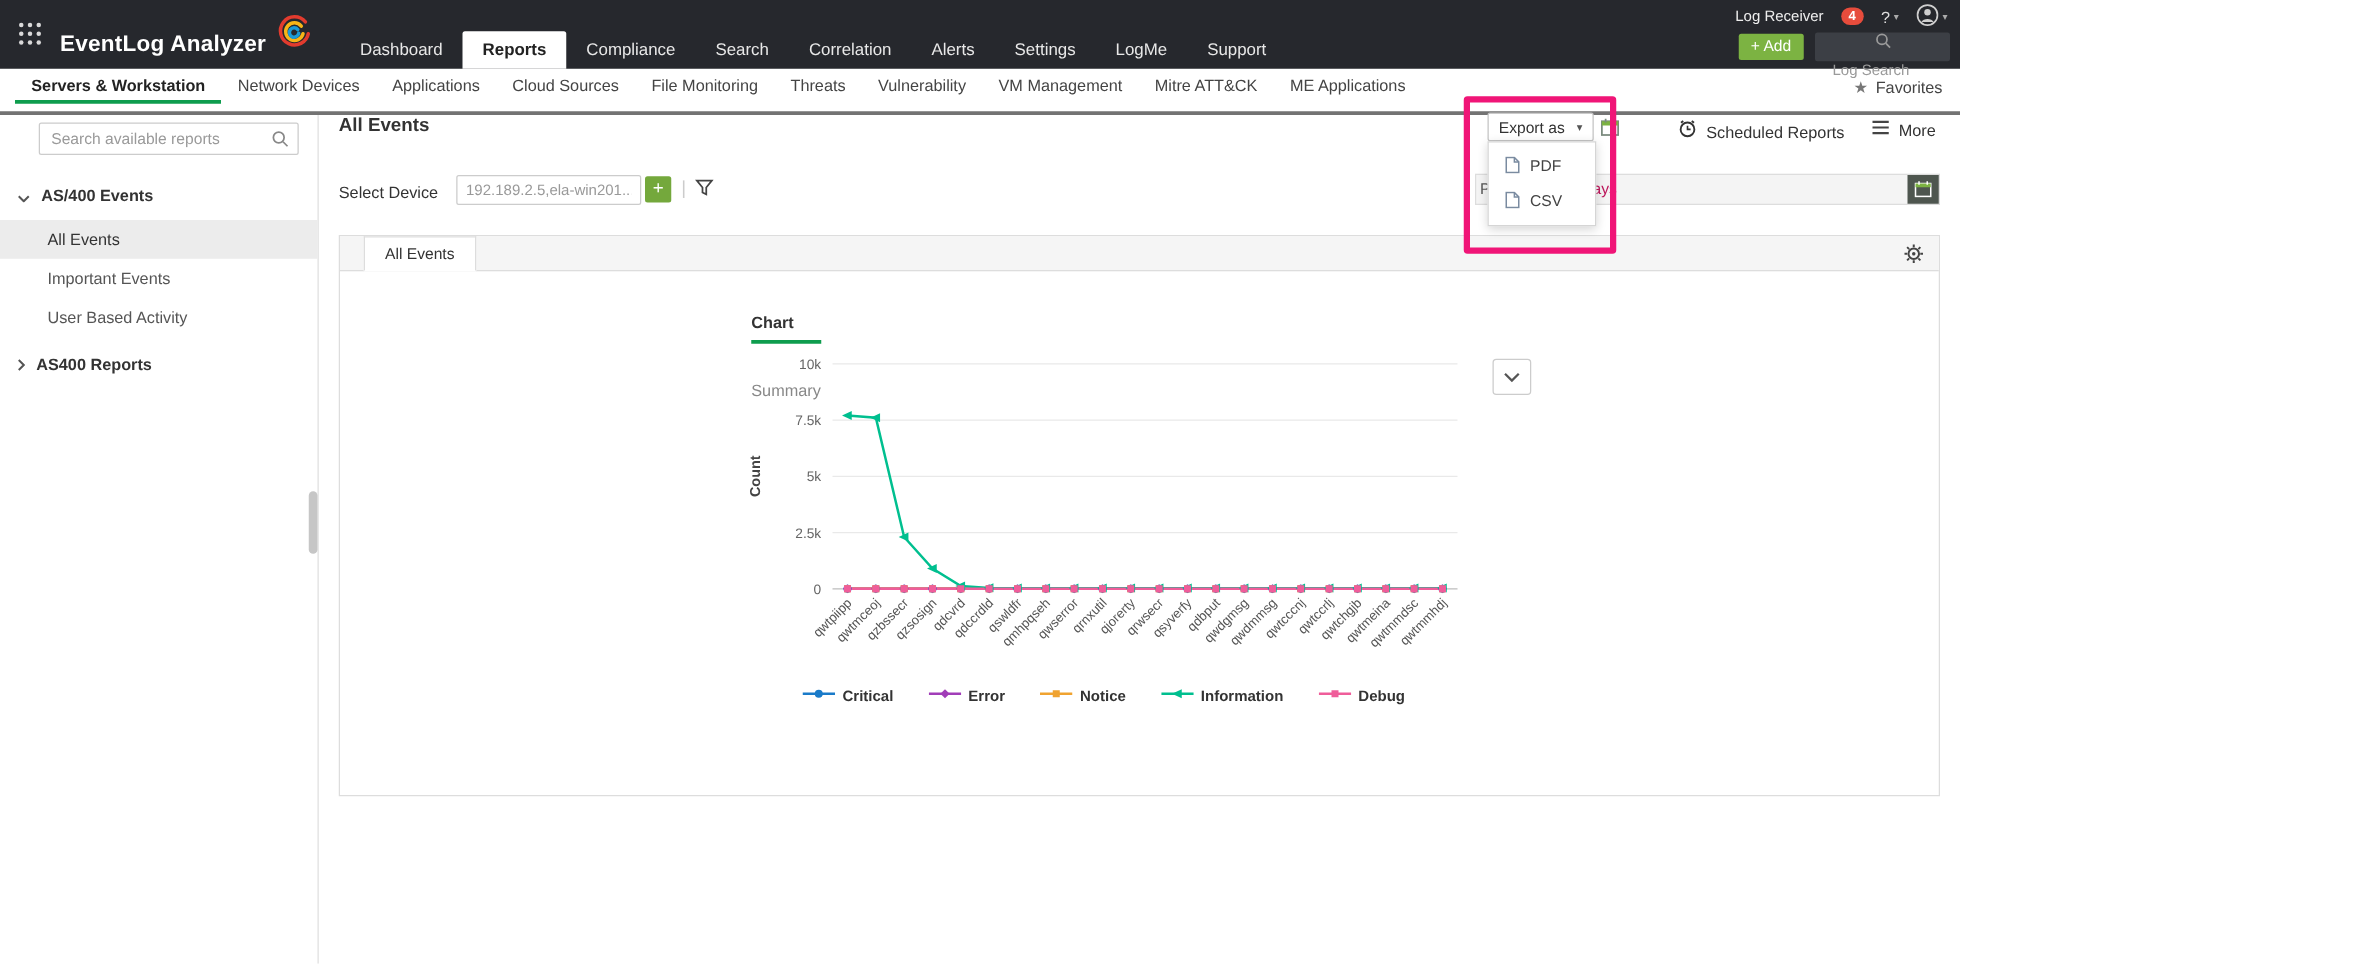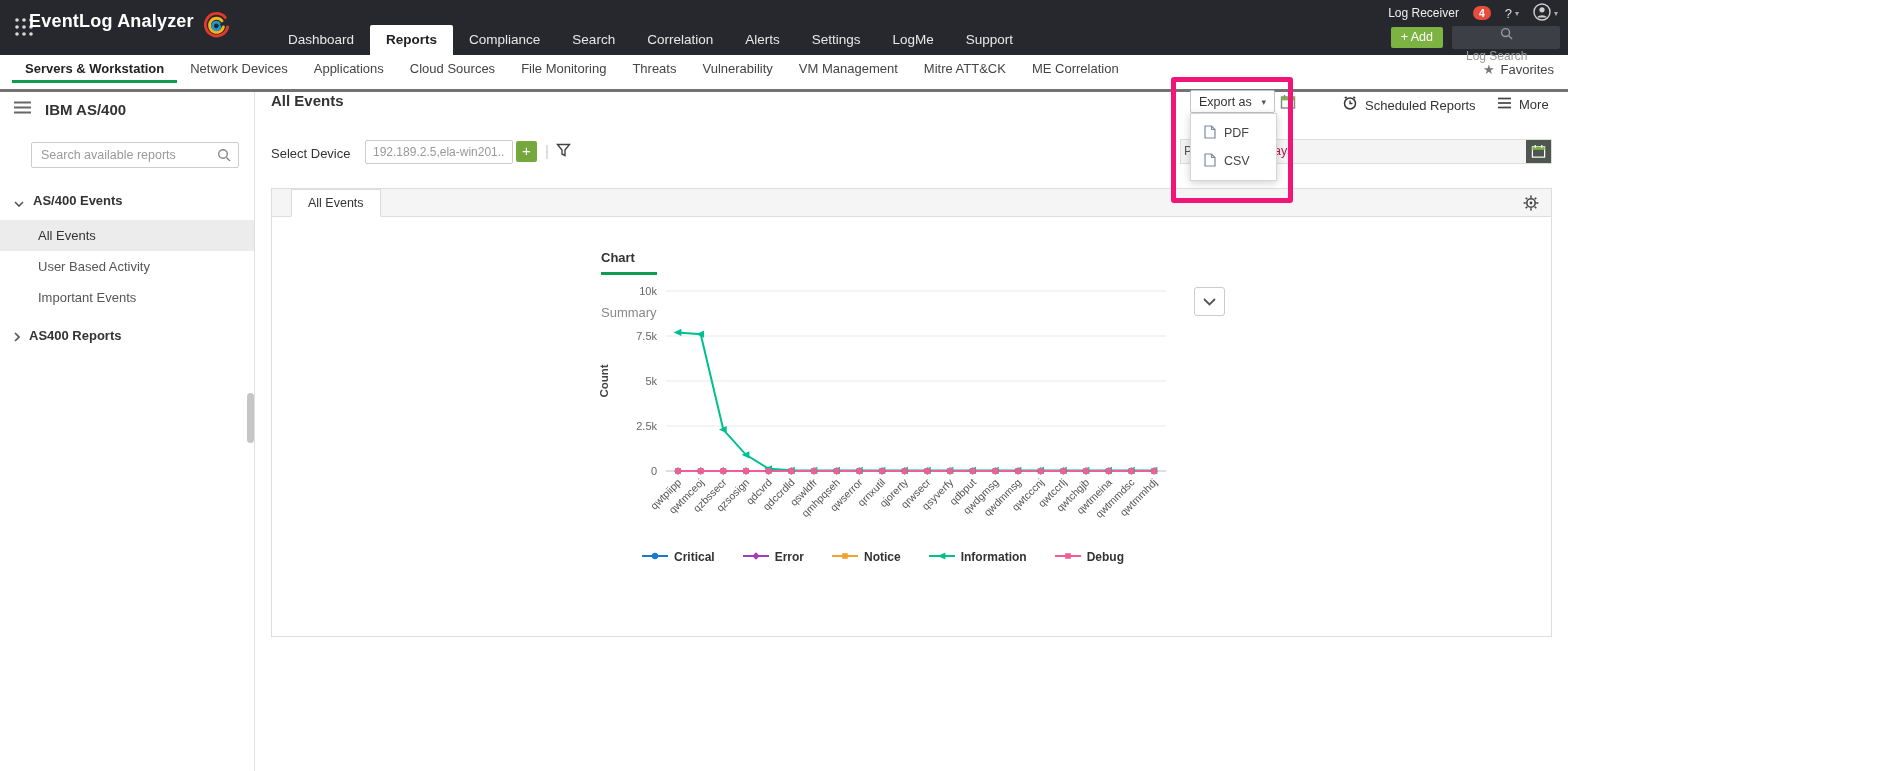--- a/index.html
+++ b/index.html
@@ -2,21 +2,21 @@
 <html><head>
 <meta charset="utf-8">
 <style>
   * { box-sizing: border-box; margin: 0; padding: 0; }
   html,body { width: 1897px; height: 771px; background:#ffffff; font-family:"Liberation Sans", sans-serif; overflow:hidden; }
   .app { position:relative; width:1568px; height:771px; background:#fff; }
 
   
   .topbar { position:absolute; left:0; top:0; width:1568px; height:55px; background:#26282d; z-index:10; }
   .grid-icon { position:absolute; left:13px; top:16px; cursor:pointer; }
-  .logo { position:absolute; left:29px; top:11px; display:flex; align-items:flex-start; gap:6px; cursor:pointer; }
+  .logo { position:absolute; left:48px; top:11px; display:flex; align-items:flex-end; gap:6px; cursor:pointer; }
   .logo-text { color:#fff; font-size:18px; font-weight:700; letter-spacing:.2px; }
   .top-nav { position:absolute; left:272px; bottom:0; display:flex; align-items:flex-end; height:30px; }
   .nav-item { color:#e8e8e8; font-size:13.5px; line-height:30px; padding:0 16px; cursor:pointer; white-space:nowrap; }
   .nav-item.active { background:#fff; color:#222; font-weight:700; border-radius:2px 2px 0 0; }
   .topbar-mini { position:absolute; right:10px; top:4px; display:flex; align-items:center; gap:14px; height:18px; }
   .log-receiver { color:#eee; font-size:12px; cursor:pointer; }
   .notif-badge { background:#e74c3c; color:#fff; font-size:10.5px; font-weight:700; border-radius:9px; padding:1px 6px; cursor:pointer; }
   .help, .user-menu { color:#ddd; font-size:13px; display:flex; align-items:center; gap:3px; cursor:pointer; }
   .caret { font-size:8px; color:#aaa; }
   .add-btn { position:absolute; right:125px; top:27px; height:21px; background:#7cb342; color:#fff; font-size:12.5px; line-height:21px; padding:0 10px; border-radius:2px; cursor:pointer; }
@@ -168,61 +168,51 @@
     <div class="subnav-items" id="subnav-items">
         <div class="subnav-item active">Servers &amp; Workstation</div>
         <div class="subnav-item">Network Devices</div>
         <div class="subnav-item">Applications</div>
         <div class="subnav-item">Cloud Sources</div>
         <div class="subnav-item">File Monitoring</div>
         <div class="subnav-item">Threats</div>
         <div class="subnav-item">Vulnerability</div>
         <div class="subnav-item">VM Management</div>
         <div class="subnav-item">Mitre ATT&amp;CK</div>
-        <div class="subnav-item">ME Correlation</div>
+        <div class="subnav-item">ME Applications</div>
       </div>
     <div class="favorites">
       <span class="star">★</span>
       <span class="lbl">Favorites</span>
     </div>
   </div>
 
   <div class="sidebar">
-    <div class="sidebar-header">
-      <span>
-        <svg width="17" height="13" viewBox="0 0 17 13">
-          <line x1="0" y1="1.5" x2="17" y2="1.5" stroke="#666" stroke-width="2"></line>
-          <line x1="0" y1="6.5" x2="17" y2="6.5" stroke="#666" stroke-width="2"></line>
-          <line x1="0" y1="11.5" x2="17" y2="11.5" stroke="#666" stroke-width="2"></line>
-        </svg>
-      </span>
-      <span class="sidebar-title">IBM AS/400</span>
-    </div>
     <div class="sidebar-search">
       <input placeholder="Search available reports" style="">
       <span class="mag">
         <svg width="14" height="14" viewBox="0 0 14 14">
           <circle cx="6" cy="6" r="4.3" fill="none" stroke="#888" stroke-width="1.4"></circle>
           <line x1="9.4" y1="9.4" x2="13" y2="13" stroke="#888" stroke-width="1.4"></line>
         </svg>
       </span>
     </div>
     <div class="tree">
       <div class="tree-group">
         <span>
           <svg width="10" height="6" viewBox="0 0 10 6">
               <polyline points="1,1 5,5 9,1" fill="none" stroke="#555" stroke-width="1.6"></polyline>
             </svg>
         </span>
         <span class="glabel">AS/400 Events</span>
       </div>
       <div id="group1-items">
           <div class="tree-item selected">All Events</div>
+          <div class="tree-item">Important Events</div>
           <div class="tree-item">User Based Activity</div>
-          <div class="tree-item">Important Events</div>
         </div>
       <div class="tree-group group2">
         <span>
           <svg width="6" height="10" viewBox="0 0 6 10">
               <polyline points="1,1 5,5 1,9" fill="none" stroke="#555" stroke-width="1.6"></polyline>
             </svg>
         </span>
         <span class="glabel">AS400 Reports</span>
       </div>
     </div>

